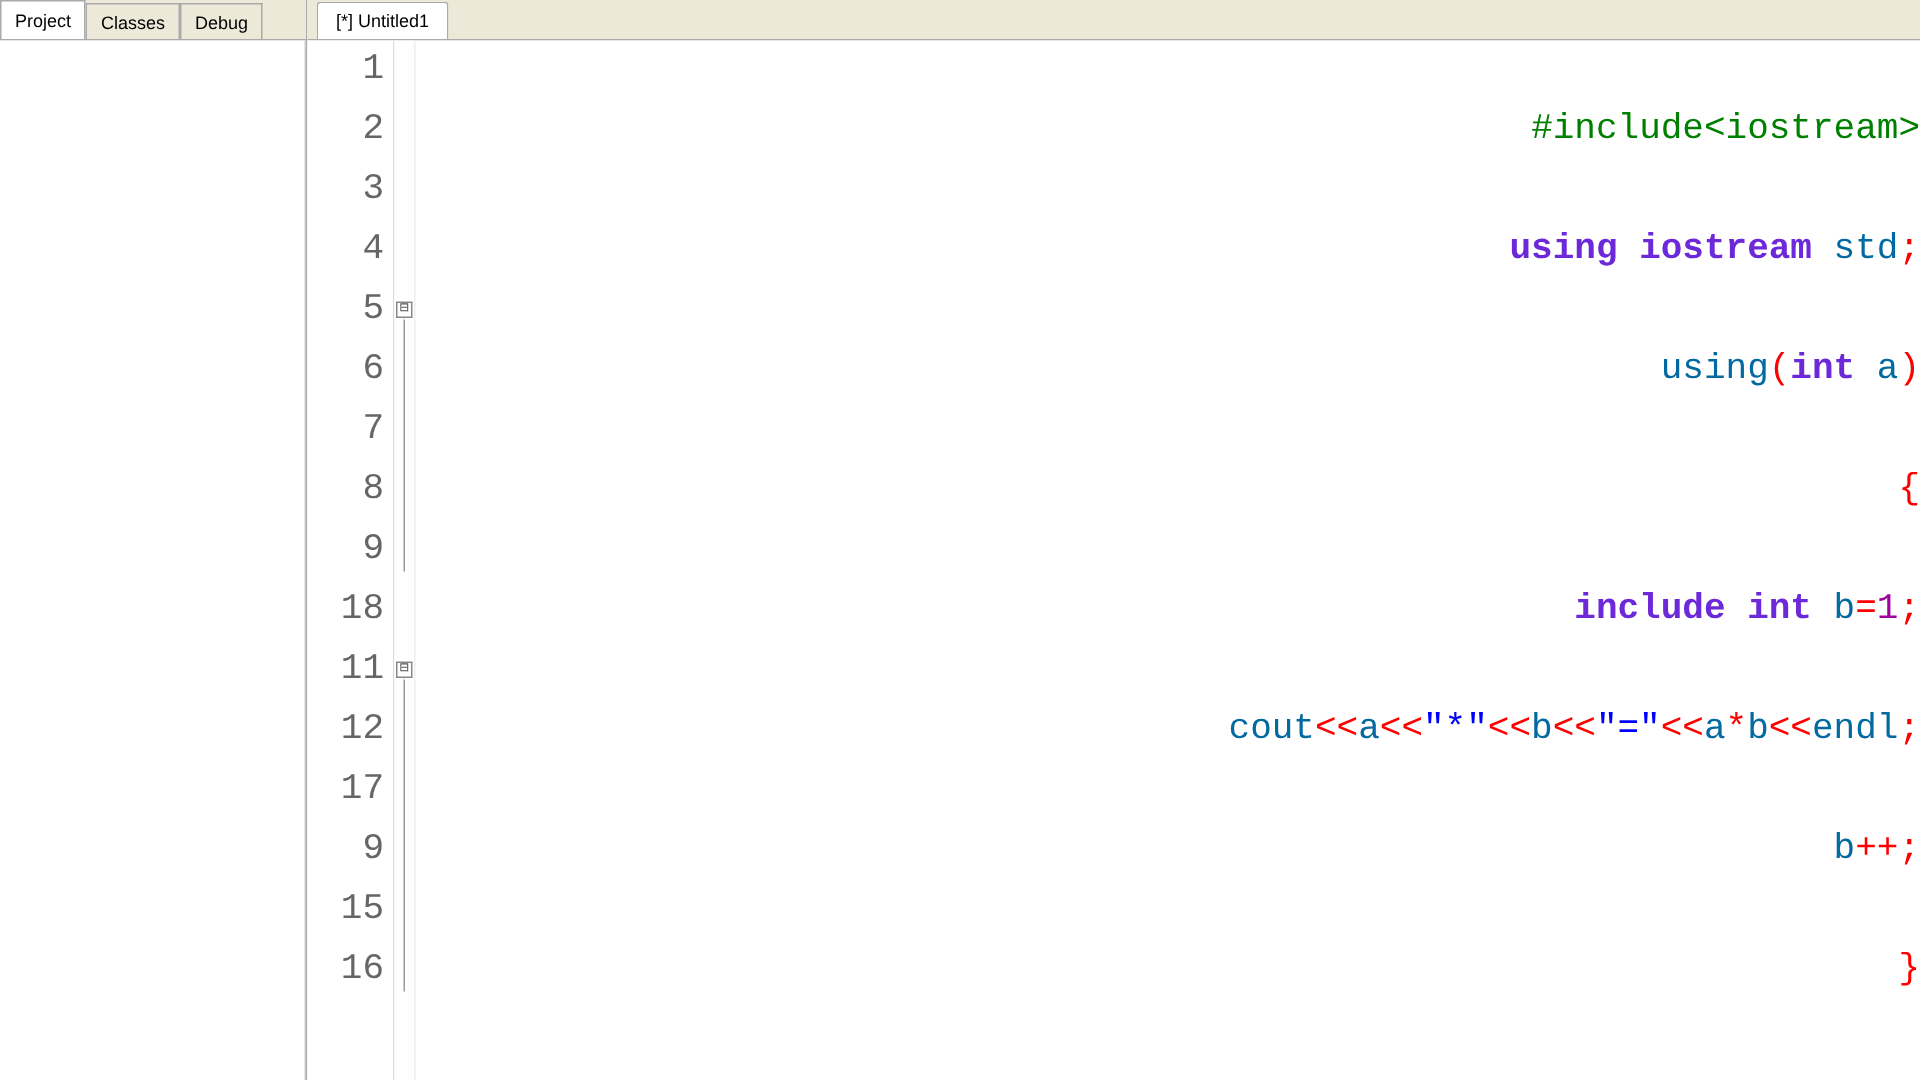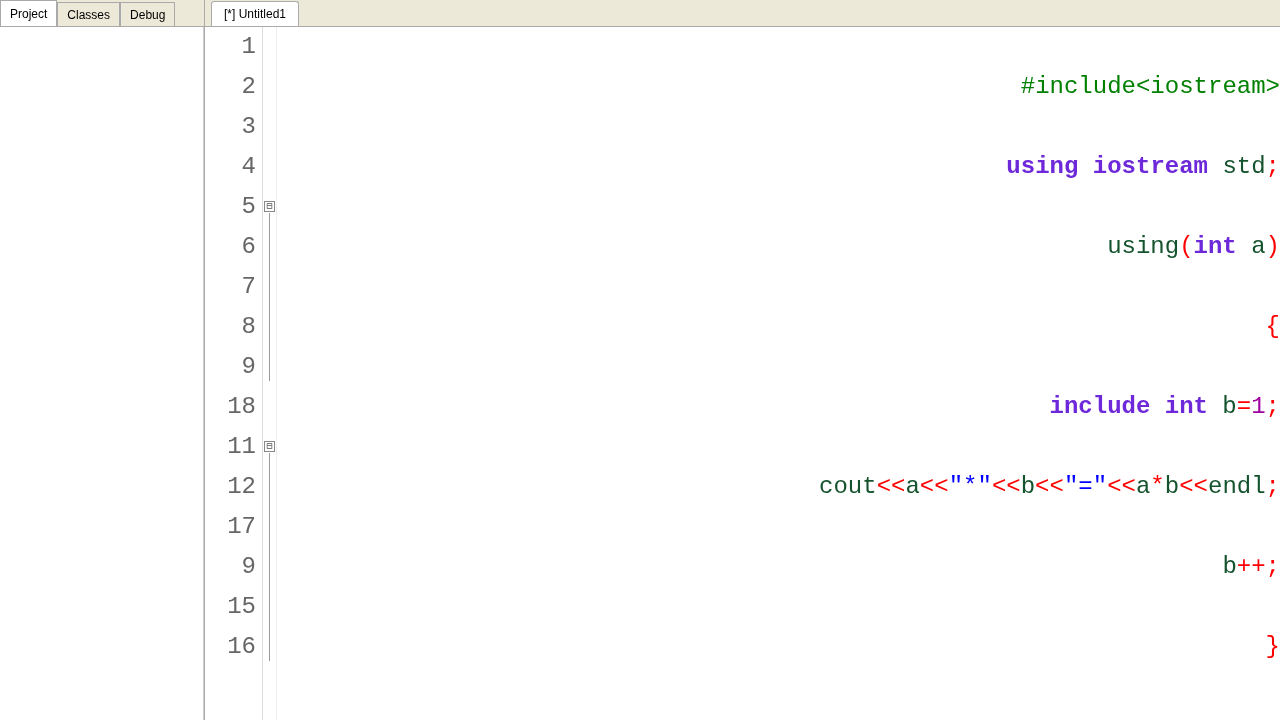--- a/index.html
+++ b/index.html
@@ -119,21 +119,21 @@
   flex: 1;
   padding-left: 8px;
   white-space: pre;
 }
 .code-line { height: 40px; text-align: right; }
 .kw { font-weight: bold; color: #6d28d9; }
 .pre { color: #008000; }
 .op { color: #ff0000; }
 .str { color: #0000ff; }
 .num { color: #a000a0; }
-.txt { color: #14532d; }
+.txt { color: #0369a1; }
 </style>
 </head>
 <body>
 
 <div class="top-area">
   <div class="left-panel">
     <div class="side-tabs">
       <div class="side-tab active">Project</div>
       <div class="side-tab">Classes</div>
       <div class="side-tab">Debug</div>

